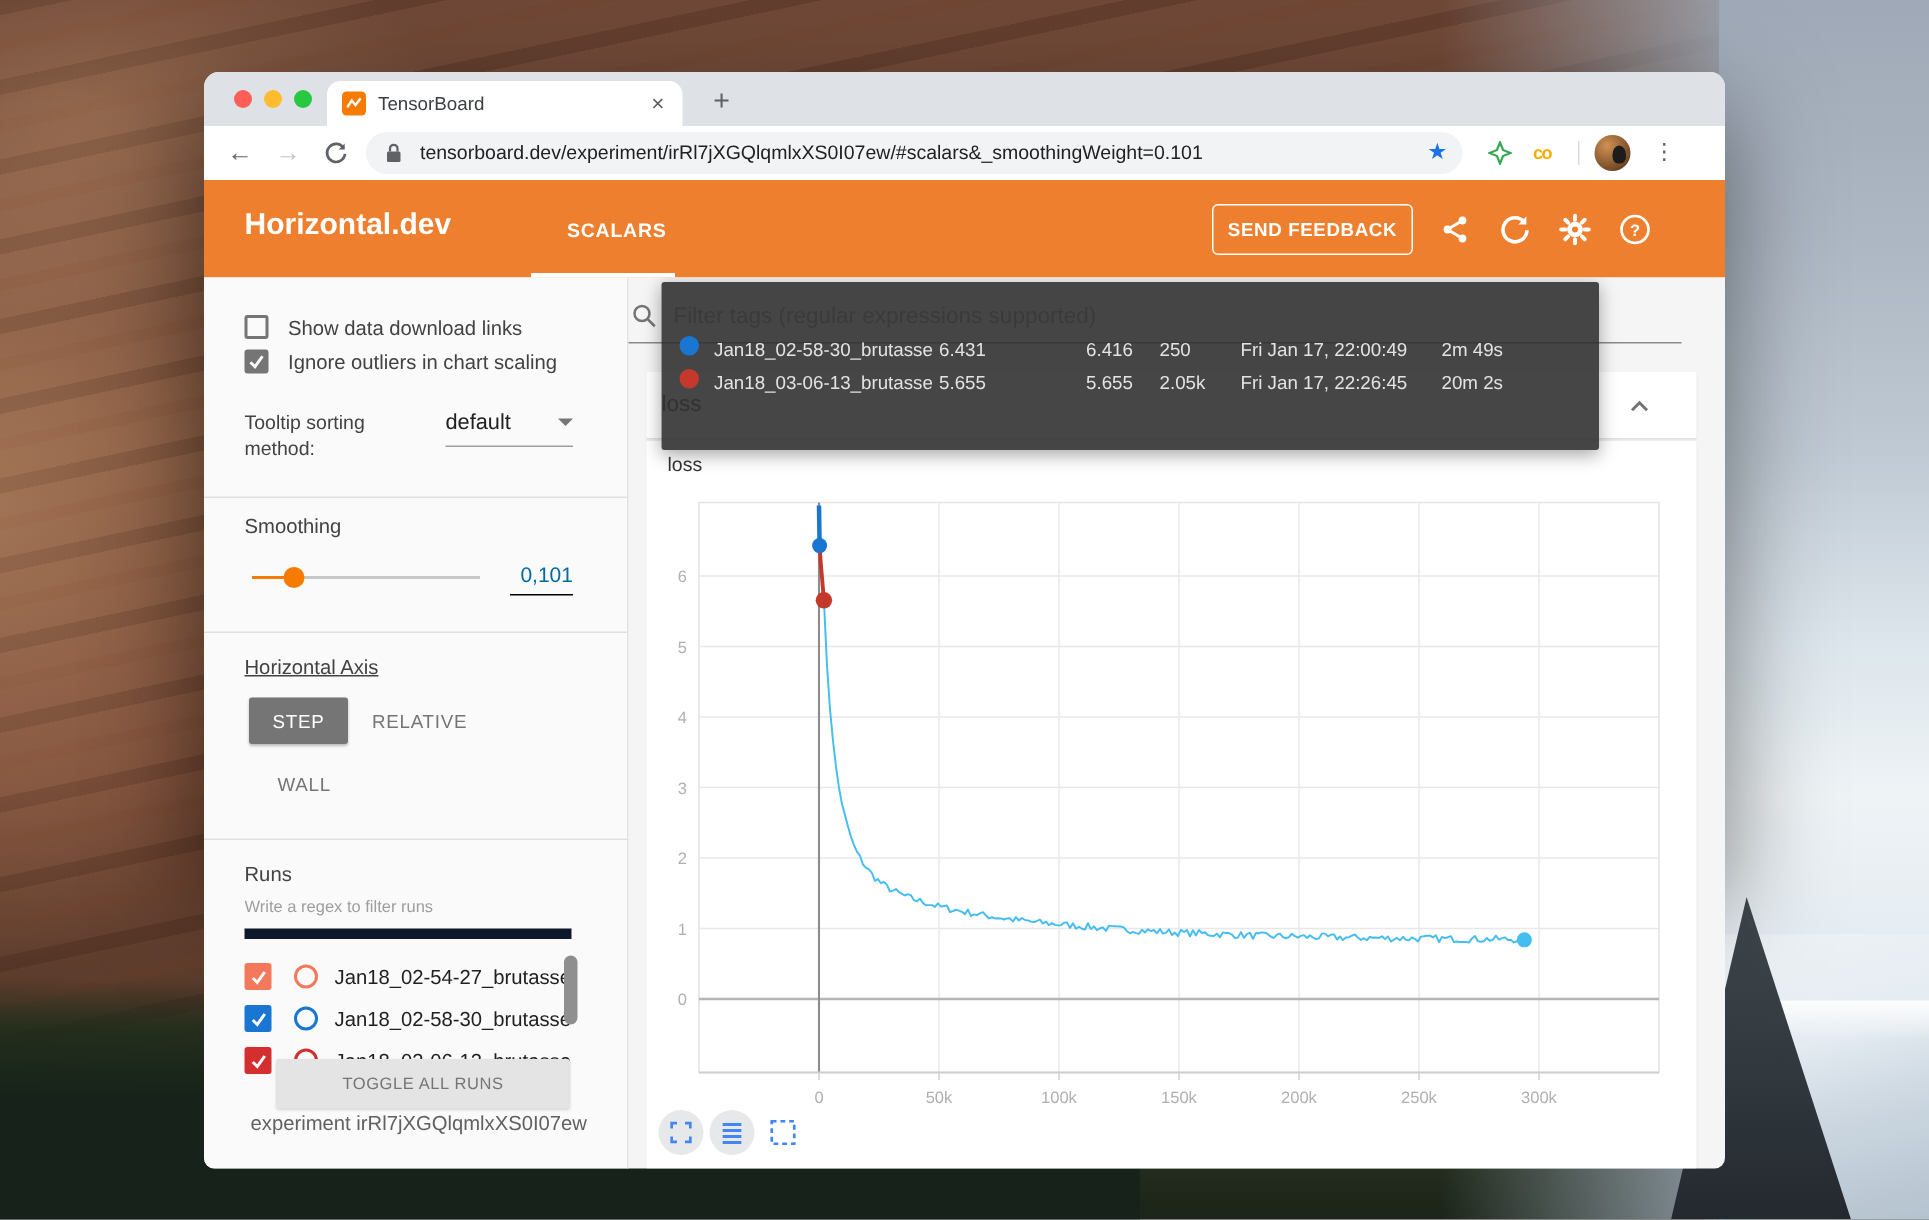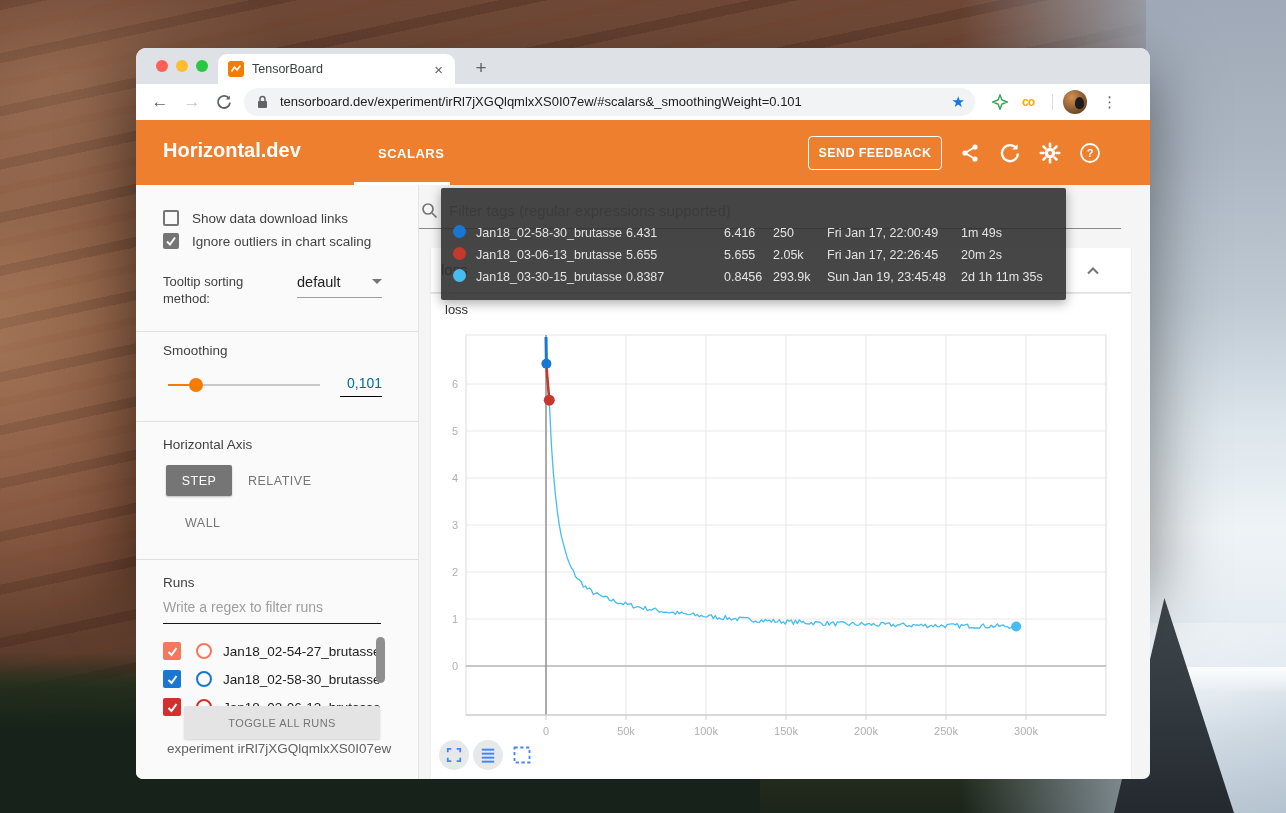--- a/index.html
+++ b/index.html
@@ -72,22 +72,22 @@
   .dd-caret{position:absolute;right:0;top:6px;width:0;height:0;border-left:5px solid transparent;border-right:5px solid transparent;border-top:5px solid #757575;}
   .divider{position:absolute;left:0;width:282px;height:1px;background:#e0e0e0;}
   .sec-label{position:absolute;left:27px;font-size:13.5px;color:#424242;}
   .slider-track{position:absolute;left:32px;top:199px;width:152px;height:2px;background:#c9c9c9;}
   .slider-fill{position:absolute;left:32px;top:199px;width:28px;height:2px;background:#f57c00;}
   .slider-knob{position:absolute;left:53px;top:193px;width:14px;height:14px;border-radius:50%;background:#f57c00;}
   .smooth-val{position:absolute;left:204px;top:190px;width:42px;text-align:right;font-size:14px;color:#0369a1;border-bottom:1px solid #000000;padding-bottom:5px;}
   .btn-step{position:absolute;left:30px;top:280px;width:66px;height:31px;background:#757575;border-radius:2px;color:#fff;
     font-size:12.5px;display:flex;align-items:center;justify-content:center;letter-spacing:.5px;box-shadow:0 1px 2px rgba(0,0,0,.25);}
   .btn-flat{position:absolute;font-size:12.5px;color:#757575;letter-spacing:.5px;}
-  .regex-input{position:absolute;left:27px;top:414px;width:218px;border:none;border-bottom:1px solid #0f172a;background:transparent;
-    font-size:14px;color:#212121;padding:0 0 8px 0;font-family:"Liberation Sans",sans-serif;outline:none;}
+  .regex-input{position:absolute;left:27px;top:414px;width:218px;border:none;border-bottom:7px solid #0f172a;background:transparent;
+    font-size:11px;color:#212121;padding:0 0 8px 0;font-family:"Liberation Sans",sans-serif;outline:none;}
   .regex-input::placeholder{color:#9e9e9e;}
   .runs-list{position:absolute;left:27px;top:452px;width:230px;}
   .run-row{height:28px;display:flex;align-items:center;}
   .run-cb{width:18px;height:18px;border-radius:2px;flex:none;display:flex;align-items:center;justify-content:center;}
   .run-circle{width:12px;height:12px;border-radius:50%;border:2px solid;flex:none;margin-left:15px;background:transparent;}
   .run-name{font-size:13.5px;color:#212121;margin-left:11px;white-space:nowrap;}
   .sb-scroll{position:absolute;left:240px;top:452px;width:9px;height:46px;border-radius:5px;background:#8f8f8f;}
   .toggle-btn{position:absolute;left:48px;top:521px;width:196px;height:33px;background:#e4e4e4;border-radius:2px;
     color:#757575;font-size:11px;display:flex;align-items:center;justify-content:center;letter-spacing:.4px;box-shadow:0 1px 2px rgba(0,0,0,.15);}
   .exp-caption{position:absolute;left:31px;top:556px;font-size:13.5px;color:#616161;white-space:nowrap;}
@@ -244,21 +244,21 @@
       </div>
       <div class="divider" style="top:146px;"></div>
 
       <span class="sec-label" style="top:158px;">Smoothing</span>
       <div class="slider-track"></div>
       <div class="slider-fill"></div>
       <div class="slider-knob"></div>
       <div class="smooth-val">0,101</div>
       <div class="divider" style="top:236px;"></div>
 
-      <span class="sec-label" style="top:252px;">Horizontal Axis</span>
+      <span class="sec-label" style="top:252px;text-decoration:underline;">Horizontal Axis</span>
       <div class="btn-step">STEP</div>
       <span class="btn-flat" style="left:112px;top:289px;">RELATIVE</span>
       <span class="btn-flat" style="left:49px;top:331px;">WALL</span>
       <div class="divider" style="top:374px;"></div>
 
       <span class="sec-label" style="top:390px;">Runs</span>
       <input class="regex-input" placeholder="Write a regex to filter runs" style="">
       <div class="runs-list">
           <div class="run-row">
             <span class="run-cb" style="background: rgb(244, 121, 92);">
@@ -389,37 +389,28 @@
 
       <div class="tb-tooltip">
         <div class="tt-rows" id="tt-rows">
             <div class="tt-grid">
               <span><span class="tt-dot" style="background: rgb(25, 118, 210); display: inline-block;"></span></span>
               <span class="tt-cell">Jan18_02-58-30_brutasse</span>
               <span class="tt-cell">6.431</span>
               <span class="tt-cell">6.416</span>
               <span class="tt-cell">250</span>
               <span class="tt-cell">Fri Jan 17, 22:00:49</span>
-              <span class="tt-cell">1m 49s</span>
+              <span class="tt-cell">2m 49s</span>
             </div>
             <div class="tt-grid">
               <span><span class="tt-dot" style="background: rgb(197, 57, 44); display: inline-block;"></span></span>
               <span class="tt-cell">Jan18_03-06-13_brutasse</span>
               <span class="tt-cell">5.655</span>
               <span class="tt-cell">5.655</span>
               <span class="tt-cell">2.05k</span>
               <span class="tt-cell">Fri Jan 17, 22:26:45</span>
               <span class="tt-cell">20m 2s</span>
             </div>
-            <div class="tt-grid">
-              <span><span class="tt-dot" style="background: rgb(69, 189, 240); display: inline-block;"></span></span>
-              <span class="tt-cell">Jan18_03-30-15_brutasse</span>
-              <span class="tt-cell">0.8387</span>
-              <span class="tt-cell">0.8456</span>
-              <span class="tt-cell">293.9k</span>
-              <span class="tt-cell">Sun Jan 19, 23:45:48</span>
-              <span class="tt-cell">2d 1h 11m 35s</span>
-            </div>
           </div>
       </div>
     </main>
   </div>
 </div>
 
 </body></html>

